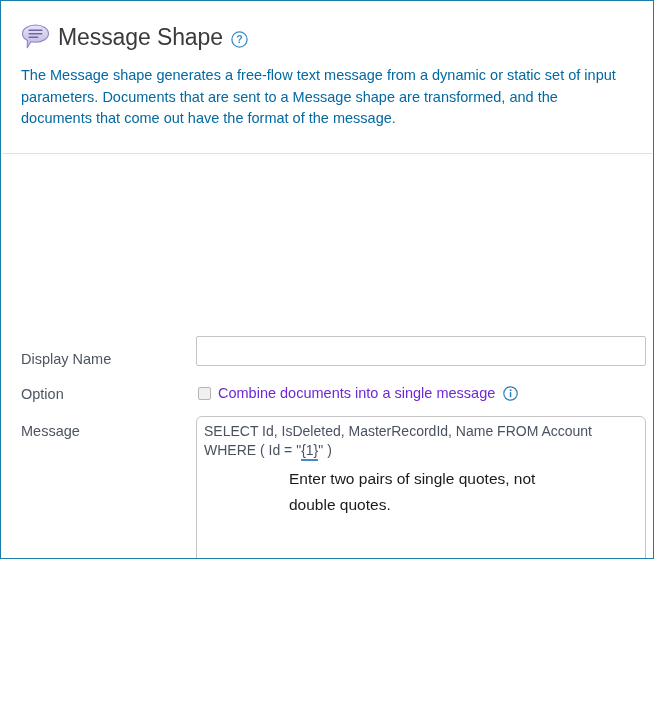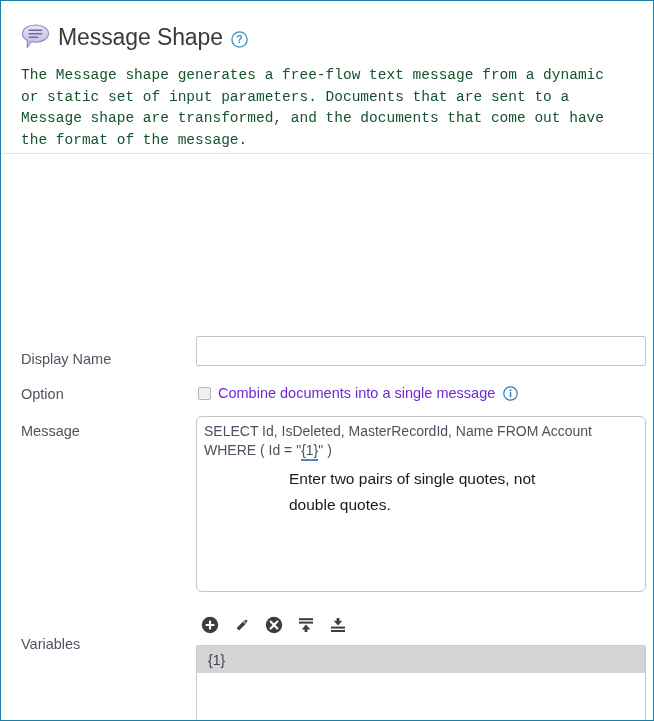--- a/index.html
+++ b/index.html
@@ -12,21 +12,21 @@
     width: 654px;
     height: 721px;
     font-family: "Liberation Sans", sans-serif;
     -webkit-font-smoothing: antialiased;
   }
 
   #panel {
     position: relative;
     box-sizing: border-box;
     width: 654px;
-    height: 721px;
+    height: 559px;
     background: #ffffff;
     border: 1px solid #1a7fa8;
     overflow: hidden;
   }
 
   
   #header {
     position: relative;
     padding: 16px 20px 0 20px;
     height: 135px;
@@ -62,23 +62,22 @@
     position: relative;
     top: 2px;
     flex: 0 0 auto;
   }
   .help-icon svg { display: block; }
 
   #description {
     margin: 8px 8px 0 0;
     font-size: 14.5px;
     line-height: 21.5px;
-    color: #14532d;
+    color: #0369a1;
     max-width: 660px;
-    font-family: Liberation Mono, monospace;
   }
 
   #divider {
     position: absolute;
     left: 1px;
     right: 1px;
     top: 152px;
     height: 1px;
     background: #e2e2e2;
   }

